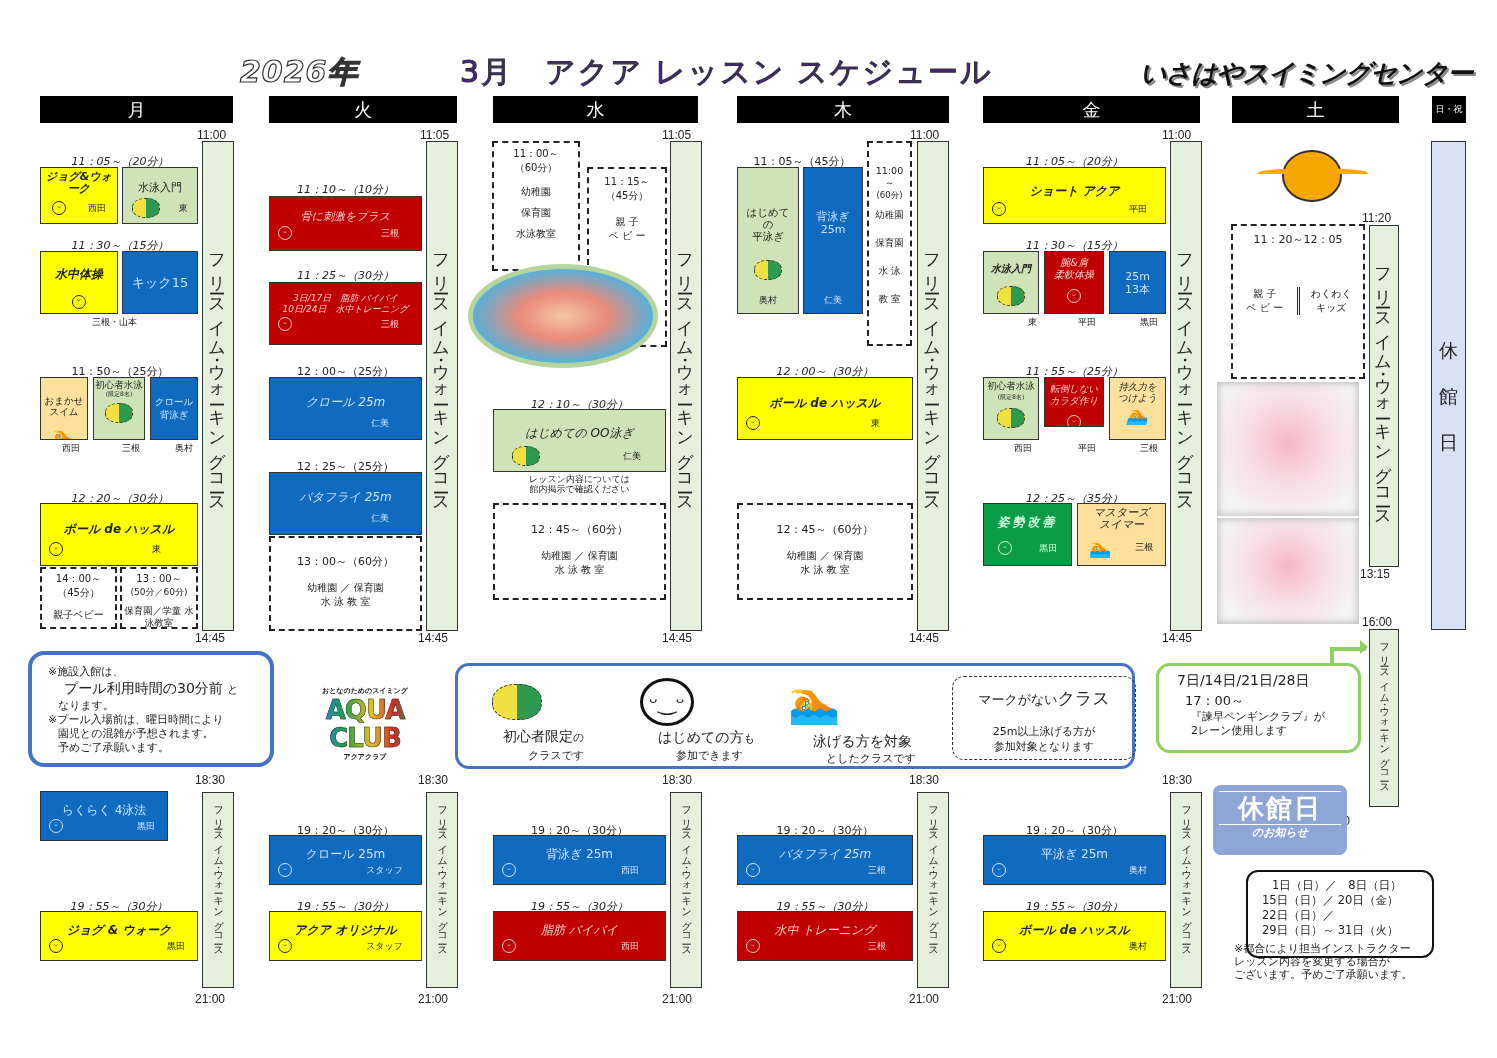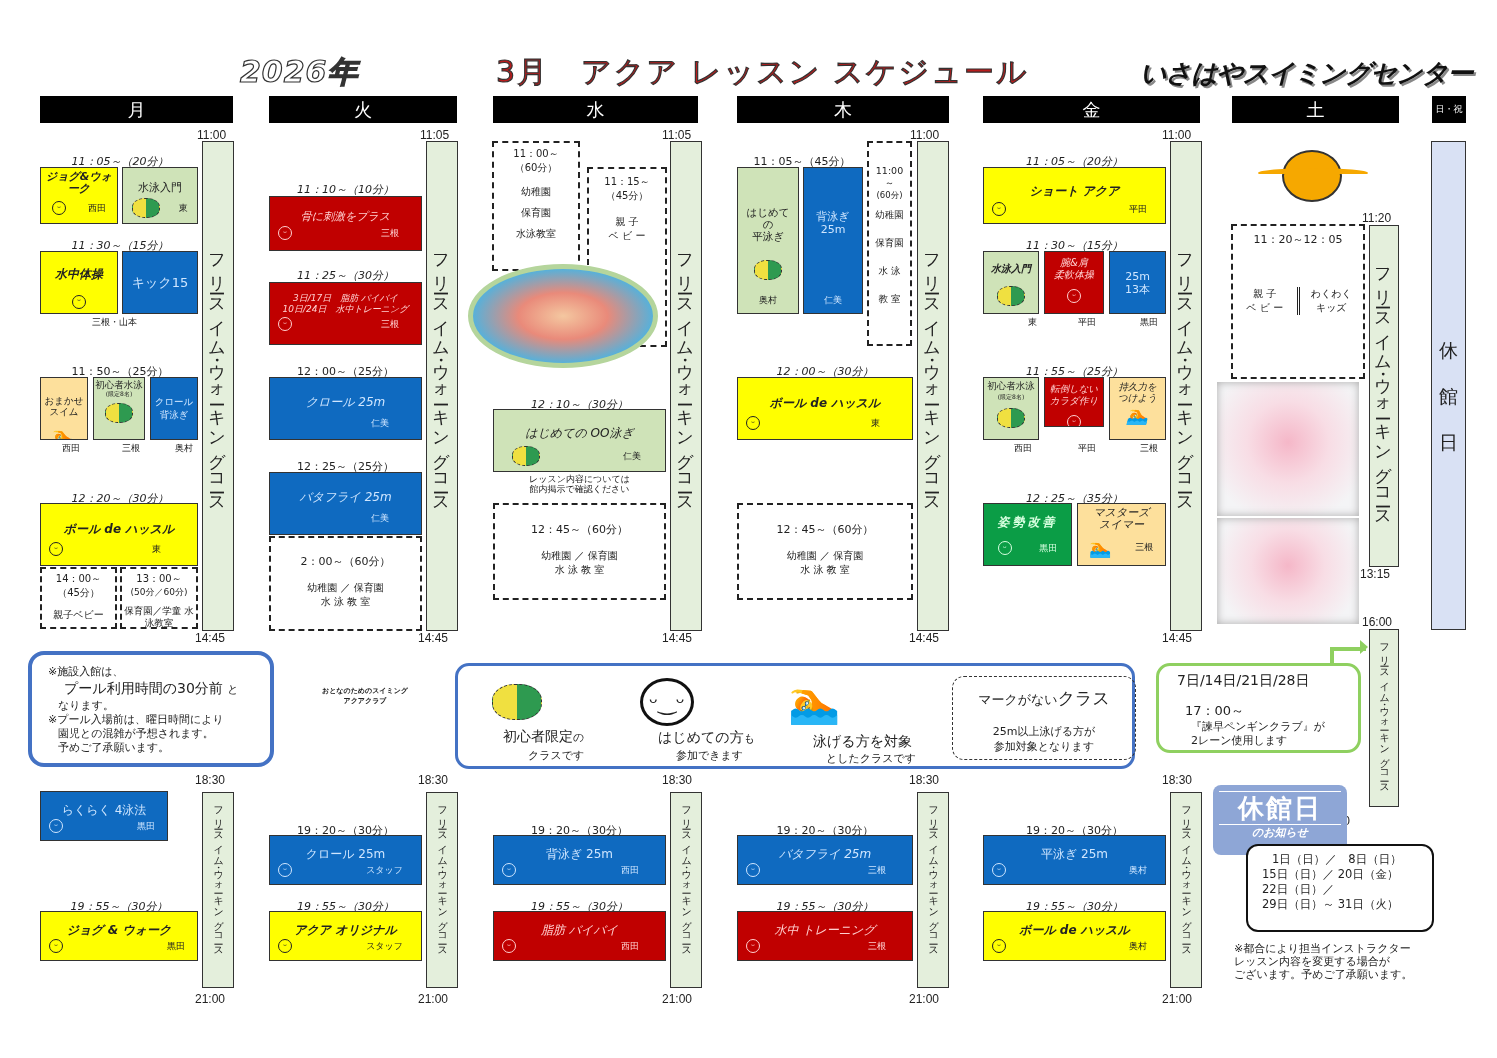--- a/index.html
+++ b/index.html
@@ -1,19 +1,19 @@
 <!DOCTYPE html>
 <html><head>
 <meta charset="utf-8">
 <style>
 *{box-sizing:border-box;margin:0;padding:0;}
 body{width:1497px;height:1058px;background:#fff;position:relative;overflow:hidden;font-family:"DejaVu Sans","Liberation Sans",sans-serif;color:#222;}
 .abs{position:absolute;}
 .title-year{left:240px;top:52px;font-size:30px;font-style:italic;color:#fff;-webkit-text-stroke:1.2px #333;font-weight:bold;letter-spacing:1px;}
-.title-main{left:496px;top:52px;font-size:30px;color:#b91c1c;-webkit-text-stroke:1.2px #333;letter-spacing:2px;}
+.title-main{left:460px;top:52px;font-size:30px;color:#4c1d95;-webkit-text-stroke:1.2px #333;letter-spacing:2px;}
 .brand{left:1140px;top:56px;font-size:26px;font-weight:bold;font-style:italic;color:#111;text-shadow:2px 2px 0 #888;letter-spacing:-1px;}
 .dayhdr{background:#000;color:#fff;height:27px;top:96px;font-size:18px;display:flex;align-items:center;justify-content:center;}
 .dayhdr.small{font-size:9px;}
 .tlabel{font-size:12px;color:#222;font-family:"Liberation Sans",sans-serif;}
 .free{background:#e4efdc;border:1.5px solid #333;display:flex;justify-content:center;}
 .free span{writing-mode:vertical-rl;font-size:17px;letter-spacing:2px;color:#222;padding-top:100px;}
 .free.sm span{font-size:10px;padding-top:6px;letter-spacing:1px;}
 .slot{font-size:11px;font-style:italic;text-align:center;color:#222;}
 .slot.ni{font-style:normal;}
 .box{border:1.5px solid #333;overflow:hidden;}
@@ -152,21 +152,21 @@
   <div class="cname" style="margin-top:16px;font-weight:normal;">クロール 25m</div>
   <div class="inst" style="text-align:right;padding-right:32px;margin-top:6px;">仁美</div>
 </div>
 
 <div class="abs slot ni" style="left:269px;top:459px;width:153px;">12：25～（25分）</div>
 <div class="abs box blue" style="left:269px;top:472px;width:153px;height:63px;">
   <div class="cname" style="margin-top:16px;font-weight:normal;">バタフライ 25m</div>
   <div class="inst" style="text-align:right;padding-right:32px;margin-top:6px;">仁美</div>
 </div>
 <div class="abs dash" style="left:269px;top:536px;width:153px;height:95px;padding-top:16px;">
-  <div style="font-size:11px;">2：00～（60分）</div>
+  <div style="font-size:11px;">13：00～（60分）</div>
   <div style="margin-top:12px;">幼稚園 ／ 保育園</div>
   <div>水 泳 教 室</div>
 </div>
 
 <div class="abs tlabel" style="left:662px;top:128px;">11:05</div>
 <div class="abs free" style="left:670px;top:141px;width:32px;height:490px;">
     <span>フリースイム・ウォーキングコース</span>
   </div>
 <div class="abs tlabel" style="left:662px;top:631px;">14:45</div>
 
@@ -354,20 +354,21 @@
   <div>※施設入館は、</div>
   <div style="font-size:14px;line-height:18px;padding-left:16px;"><span>プール利用時間の30分前</span> <span style="font-size:11px;">と</span></div>
   <div style="padding-left:10px;">なります。</div>
   <div>※プール入場前は、曜日時間により</div>
   <div style="padding-left:10px;">園児との混雑が予想されます。</div>
   <div style="padding-left:10px;">予めご了承願います。</div>
 </div>
 
 <div class="abs" style="left:295px;top:686px;width:140px;text-align:center;">
   <div style="font-size:7px;font-weight:bold;">おとなのためのスイミング</div>
+  <div style="font-size:26px;font-weight:bold;letter-spacing:-1px;line-height:28px;background:linear-gradient(90deg,#d62828 0%,#2f7fd2 20%,#1aa04b 35%,#e6c21c 55%,#d62828 70%,#1aa04b 85%,#8a5a2b 100%);-webkit-background-clip:text;background-clip:text;color:transparent;-webkit-text-stroke:0.5px #333;">AQUA CLUB</div>
   <div style="font-size:7px;font-weight:bold;">アクアクラブ</div>
 </div>
 
 <div class="abs legend" style="left:455px;top:663px;width:680px;height:106px;">
   <div class="abs" style="left:34px;top:18px;width:50px;height:36px;border-radius:45%;background:linear-gradient(90deg,#f0e040 50%,#2e9a50 50%);border:1px dashed #333;"></div>
   <div class="abs" style="left:45px;top:62px;font-size:14px;"><span>初心者限定</span><span style="font-size:11px;">の</span></div>
   <div class="abs" style="left:70px;top:82px;font-size:11px;">クラスです</div>
 
   <div class="abs" style="left:182px;top:12px;width:54px;height:48px;border:3px solid #111;border-radius:50%;display:flex;align-items:center;justify-content:center;font-size:22px;">ᵕ‿ᵕ</div>
   <div class="abs" style="left:200px;top:63px;font-size:14px;"><span>はじめての方</span><span style="font-size:11px;">も</span></div>
@@ -379,21 +380,21 @@
 
   <div class="abs" style="left:494px;top:10px;width:184px;height:84px;border:1.5px dashed #333;border-radius:12px;text-align:center;">
     <div style="margin-top:10px;font-size:13px;"><span>マークがない</span><span style="font-size:17px;text-align:center;">クラス</span></div>
     <div style="margin-top:14px;font-size:11px;">25m以上泳げる方が</div>
     <div style="font-size:11px;">参加対象となります</div>
   </div>
 </div>
 
 <div class="abs green-call" style="left:1156px;top:663px;width:205px;height:90px;padding:6px 0 0 18px;">
   <div style="font-size:14px;">7日/14日/21日/28日</div>
-  <div style="font-size:13px;margin-top:12px;padding-left:8px;">17：00～</div>
+  <div style="font-size:13px;margin-top:2px;padding-left:8px;">17：00～</div>
   <div style="font-size:11px;padding-left:14px;line-height:14px;">『諫早ペンギンクラブ』が</div>
   <div style="font-size:11px;padding-left:14px;line-height:14px;">2レーン使用します</div>
 </div>
 <div class="abs" style="left:1330px;top:647px;width:36px;height:18px;border-left:4px solid #8fd060;border-top:4px solid #8fd060;"></div>
 <div class="abs" style="left:1360px;top:640px;width:0;height:0;border-left:8px solid #8fd060;border-top:7px solid transparent;border-bottom:7px solid transparent;"></div>
 
 <div class="abs tlabel" style="left:195px;top:773px;">18:30</div>
 <div class="abs free sm" style="left:202px;top:792px;width:32px;height:196px;">
     <span>フリースイム・ウォーキングコース</span>
   </div>
@@ -502,21 +503,21 @@
       <span class="inst">奥村</span>
     </div>
 </div>
 
 <div class="abs holiday-badge" style="left:1213px;top:785px;width:134px;height:70px;">
   <div style="border-top:1.5px solid #fff;margin:6px 6px 0 6px;"></div>
   <div style="font-size:26px;font-weight:bold;line-height:32px;letter-spacing:2px;">休館日</div>
   <div style="border-top:1.5px solid #fff;margin:0 6px;"></div>
   <div style="font-size:11px;font-weight:bold;font-style:italic;">のお知らせ</div>
 </div>
-<div class="abs closed-box" style="left:1246px;top:844px;width:188px;height:88px;">
+<div class="abs closed-box" style="left:1246px;top:870px;width:188px;height:88px;">
   <div style="padding-left:10px;">1日（日）／　8日（日）</div>
   <div>15日（日）／ 20日（金）</div>
   <div>22日（日）／</div>
   <div>29日（日）～ 31日（火）</div>
 </div>
 <div class="abs" style="left:1234px;top:942px;font-size:11px;line-height:13px;">
   <div>※都合により担当インストラクター</div>
   <div>レッスン内容を変更する場合が</div>
   <div>ございます。予めご了承願います。</div>
 </div>

